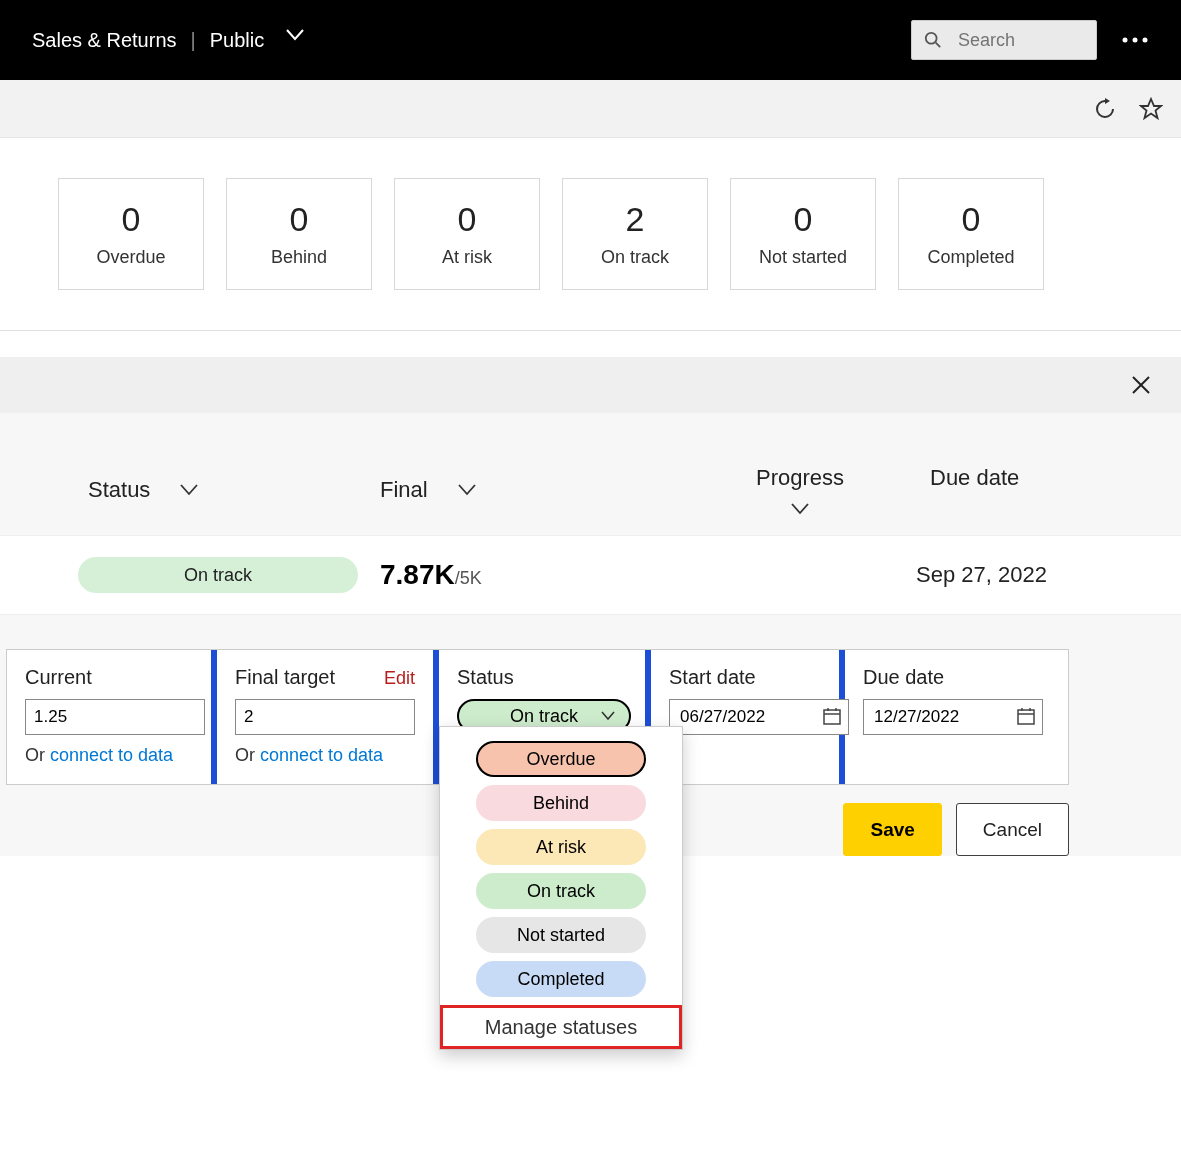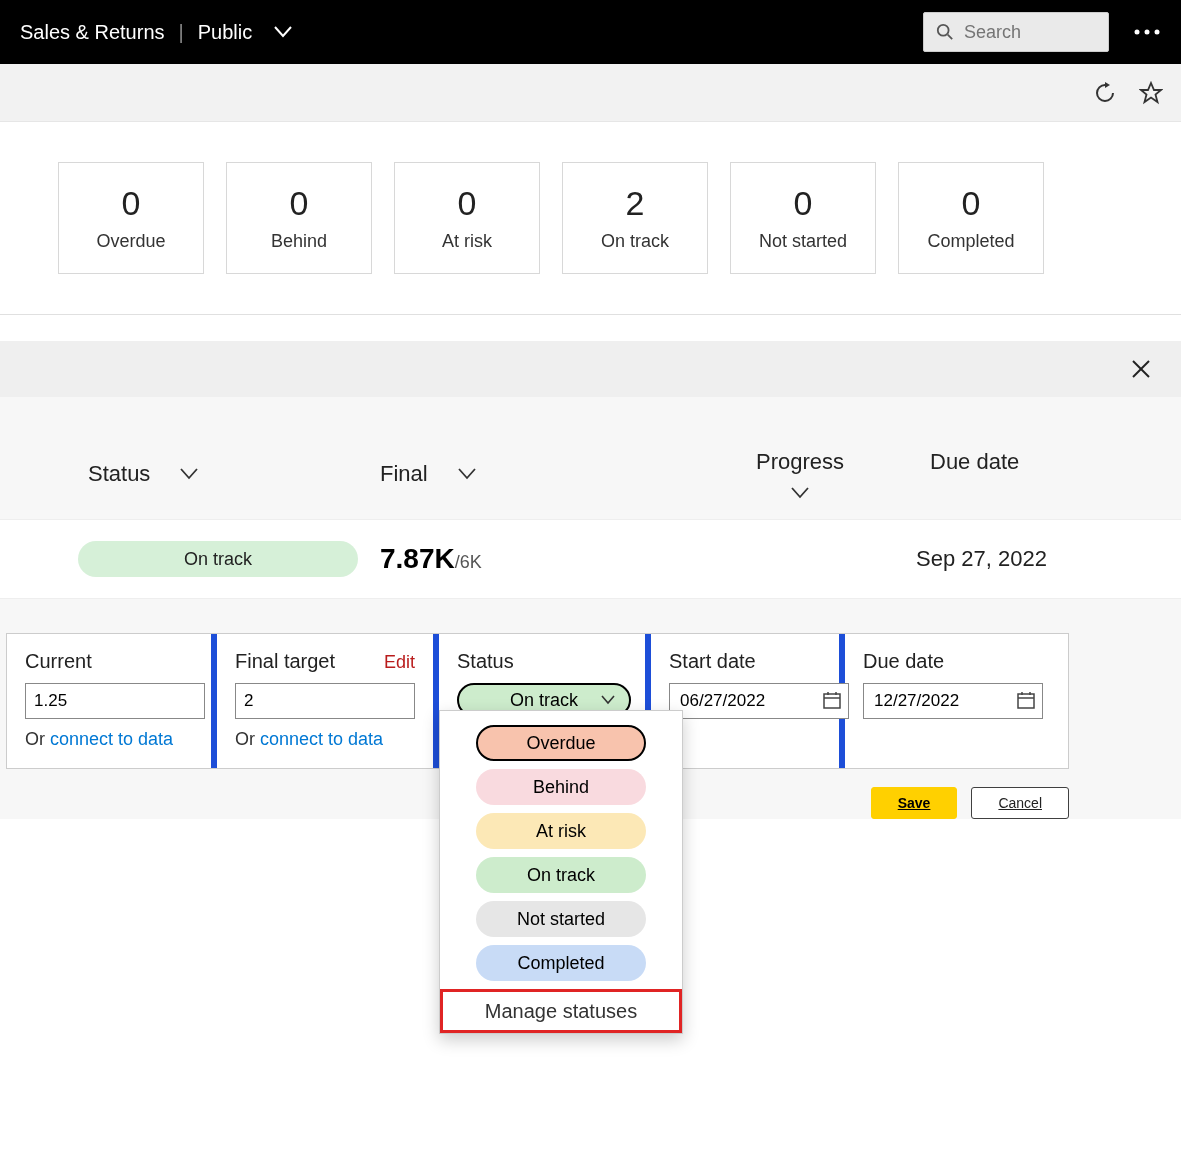--- a/index.html
+++ b/index.html
@@ -1,25 +1,25 @@
 <!DOCTYPE html>
 <html><head>
   <meta charset="utf-8">
   <style>
     * { box-sizing: border-box; margin: 0; padding: 0; font-family: "Segoe UI", Arial, sans-serif; }
     body { background: #fff; width: 1181px; height: 1160px; overflow: hidden; }
 
     
-    .topbar { background: #000; height: 64px; display: flex; align-items: center; padding: 0 20px; justify-content: space-between; }
+    .topbar { background: #000; height: 80px; display: flex; align-items: center; padding: 0 32px; justify-content: space-between; }
     .topbar-left { display: flex; align-items: center; gap: 14px; color: #fff; font-size: 20px; }
     .topbar-title { font-weight: 400; }
     .topbar-sep { color: #888; font-weight: 300; }
-    .topbar-scope { display: flex; align-items: center; gap: 22px; }
+    .topbar-scope { display: flex; gap: 22px; }
     .topbar-right { display: flex; align-items: center; gap: 24px; }
-    .search-box { display: flex; align-items: center; background: #eaeaea; border: 1px solid #ccc; border-radius: 2px; width: 186px; height: 40px; padding: 0 12px; gap: 10px; }
+    .search-box { display: flex; align-items: center; background: #eaeaea; border: 1px solid #ccc; border-radius: 2px; width: 186px; height: 40px; padding: 0 12px; gap: 16px; }
     .search-box input { border: none; background: transparent; font-size: 18px; color: #555; outline: none; width: 100%; }
     .more-dots { color: #fff; font-size: 24px; letter-spacing: 2px; cursor: pointer; }
 
     
     .subbar { background: #f2f2f2; height: 58px; border-bottom: 1px solid #e6e6e6; display: flex; justify-content: flex-end; align-items: center; padding-right: 18px; gap: 22px; }
     .icon-btn { cursor: pointer; color: #333; }
 
     
     .cards-wrap { padding: 40px 0 40px 0; border-bottom: 1px solid #e0e0e0; }
     .cards { display: flex; gap: 22px; padding-left: 58px; }
@@ -80,21 +80,21 @@
     .dd-overdue { background: #f8c3ad; border: 2.5px solid #000; }
     .dd-behind { background: #f9dadf; }
     .dd-atrisk { background: #fce8b6; }
     .dd-ontrack { background: #cdeccc; }
     .dd-notstarted { background: #e6e6e6; }
     .dd-completed { background: #c8dbf6; }
     .manage-statuses { margin-top: 4px; height: 44px; display: flex; align-items: center; justify-content: center; font-size: 20px; color: #333; border: 3px solid #e02424; border-top-width: 3px; cursor: pointer; background: #fff; }
 
     
     .actions { display: flex; justify-content: flex-end; gap: 14px; margin-top: 18px; margin-right: 112px; }
-    .btn { height: 32px; padding: 0 26px; font-size: 14px; border-radius: 3px; cursor: pointer; display: flex; align-items: center; text-decoration: underline; }
+    .btn { height: 53px; padding: 0 26px; font-size: 19px; border-radius: 3px; cursor: pointer; display: flex; align-items: center; }
     .btn-save { background: #ffd000; border: 1px solid #ffd000; font-weight: 600; color: #000; }
     .btn-cancel { background: #fff; border: 1px solid #404040; color: #222; }
 
     svg { display: block; }
   </style>
 </head>
 <body>
 
 <div class="topbar">
   <div class="topbar-left">
@@ -211,21 +211,21 @@
       <span>Due date</span>
     </div>
   </div>
 
   <div class="row">
     <div class="row-status">
       <span class="pill pill-ontrack-lg">On track</span>
     </div>
     <div class="row-value">
       <span>7.87K</span>
-        <span class="denom">/6K</span>
+        <span class="denom">/5K</span>
     </div>
     <div class="row-progress"></div>
     <div class="row-duedate">Sep 27, 2022</div>
   </div>
 
   <div class="edit-form">
     <div class="form-col col-current">
       <div class="form-label-row">
         <span class="form-label">Current</span>
       </div>

